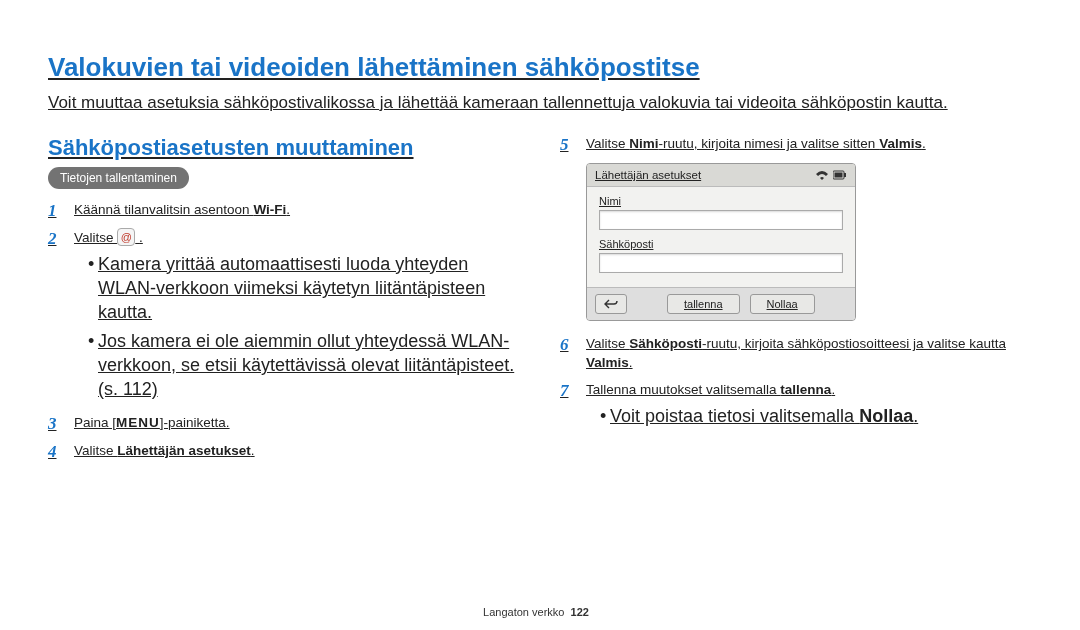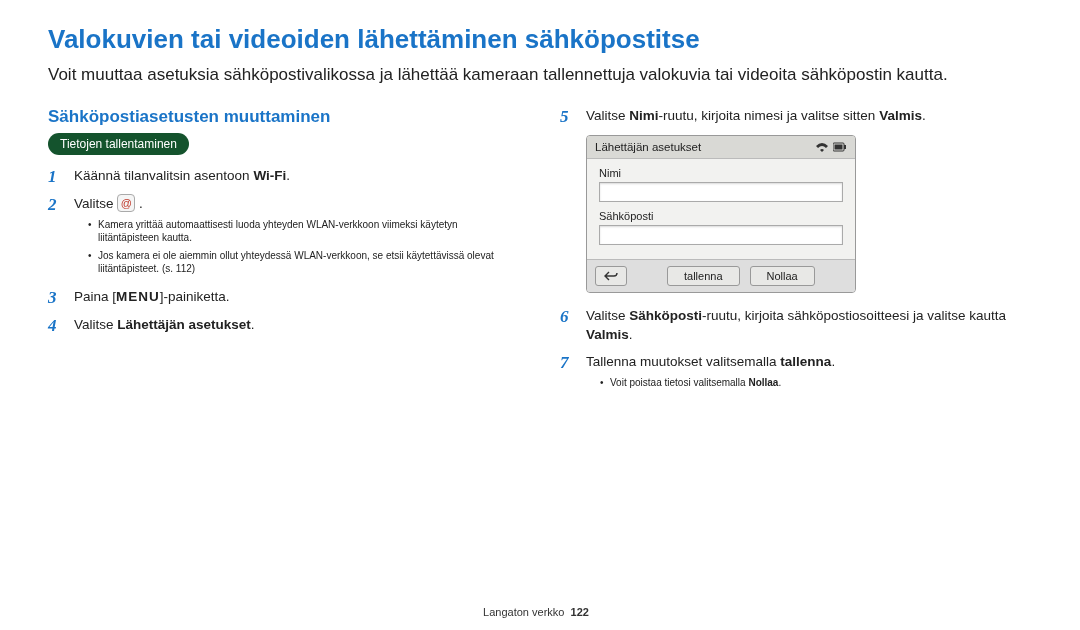--- a/index.html
+++ b/index.html
@@ -1,30 +1,30 @@
 <!DOCTYPE html>
 <html><head>
 <meta charset="utf-8">
 <style>
   * { box-sizing: border-box; margin: 0; padding: 0; }
   html, body { width: 1080px; height: 630px; background: #fff; font-family: Arial, Helvetica, sans-serif; color: #222; }
-  .page { padding: 24px 48px 0 48px; position: relative; height: 100%; }
+  .page { padding: 52px 48px 0 48px; position: relative; height: 100%; text-decoration: underline; }
   .title { color: #1a74c7; font-weight: 700; font-size: 26px; margin-bottom: 10px; }
   .intro { font-size: 17px; margin-bottom: 22px; }
   .cols { display: flex; gap: 40px; }
   .col { flex: 1; }
-  .section-heading { color: #1a74c7; font-weight: 700; font-size: 17px; margin-bottom: 6px; }
+  .section-heading { color: #1a74c7; font-weight: 700; font-size: 22px; margin-bottom: 6px; }
   .section-body { font-size: 12.5px; line-height: 1.35; margin-bottom: 16px; }
-  .pill { display: inline-block; background: #14532d; color: #fff; border-radius: 12px; padding: 4px 12px; font-size: 12px; margin-bottom: 12px; }
+  .pill { display: inline-block; background: #737373; color: #fff; border-radius: 12px; padding: 4px 12px; font-size: 12px; margin-bottom: 12px; }
   .steps { font-size: 13.5px; }
   .step { display: flex; gap: 10px; margin-bottom: 8px; }
   .step-num { color: #1a74c7; font-style: italic; font-weight: 600; font-size: 17px; min-width: 16px; font-family: Georgia, 'Times New Roman', serif; }
   .step-text { flex: 1; line-height: 1.4; }
   .bullets { list-style: none; padding-left: 14px; margin-top: 4px; }
-  .bullets li { font-size: 10px; line-height: 1.35; position: relative; padding-left: 10px; margin-bottom: 4px; }
+  .bullets li { font-size: 18px; line-height: 1.35; position: relative; padding-left: 10px; margin-bottom: 4px; }
   .bullets li::before { content: "•"; position: absolute; left: 0; }
   b { font-weight: 700; }
   .wifi-label { font-family: Arial, sans-serif; font-weight: 700; }
   .mail-icon { display: inline-flex; align-items: center; justify-content: center; width: 18px; height: 18px; border: 1px solid #aaa; border-radius: 4px; background: #f5f5f5; vertical-align: middle; position: relative; top: -1px; }
   .mail-icon span { font-size: 11px; color: #c0392b; }
   .menu-label { font-family: Arial, sans-serif; letter-spacing: 1px; margin-top: 44px; }
 
   
   .device { width: 270px; border: 1px solid #999; border-radius: 4px; margin: 8px 0 14px 26px; background: #f2f2f0; font-size: 12px; overflow: hidden; }
   .device-header { background: #d9d9d5; padding: 5px 8px; display: flex; justify-content: space-between; align-items: center; border-bottom: 1px solid #bbb; font-size: 11.5px; }

